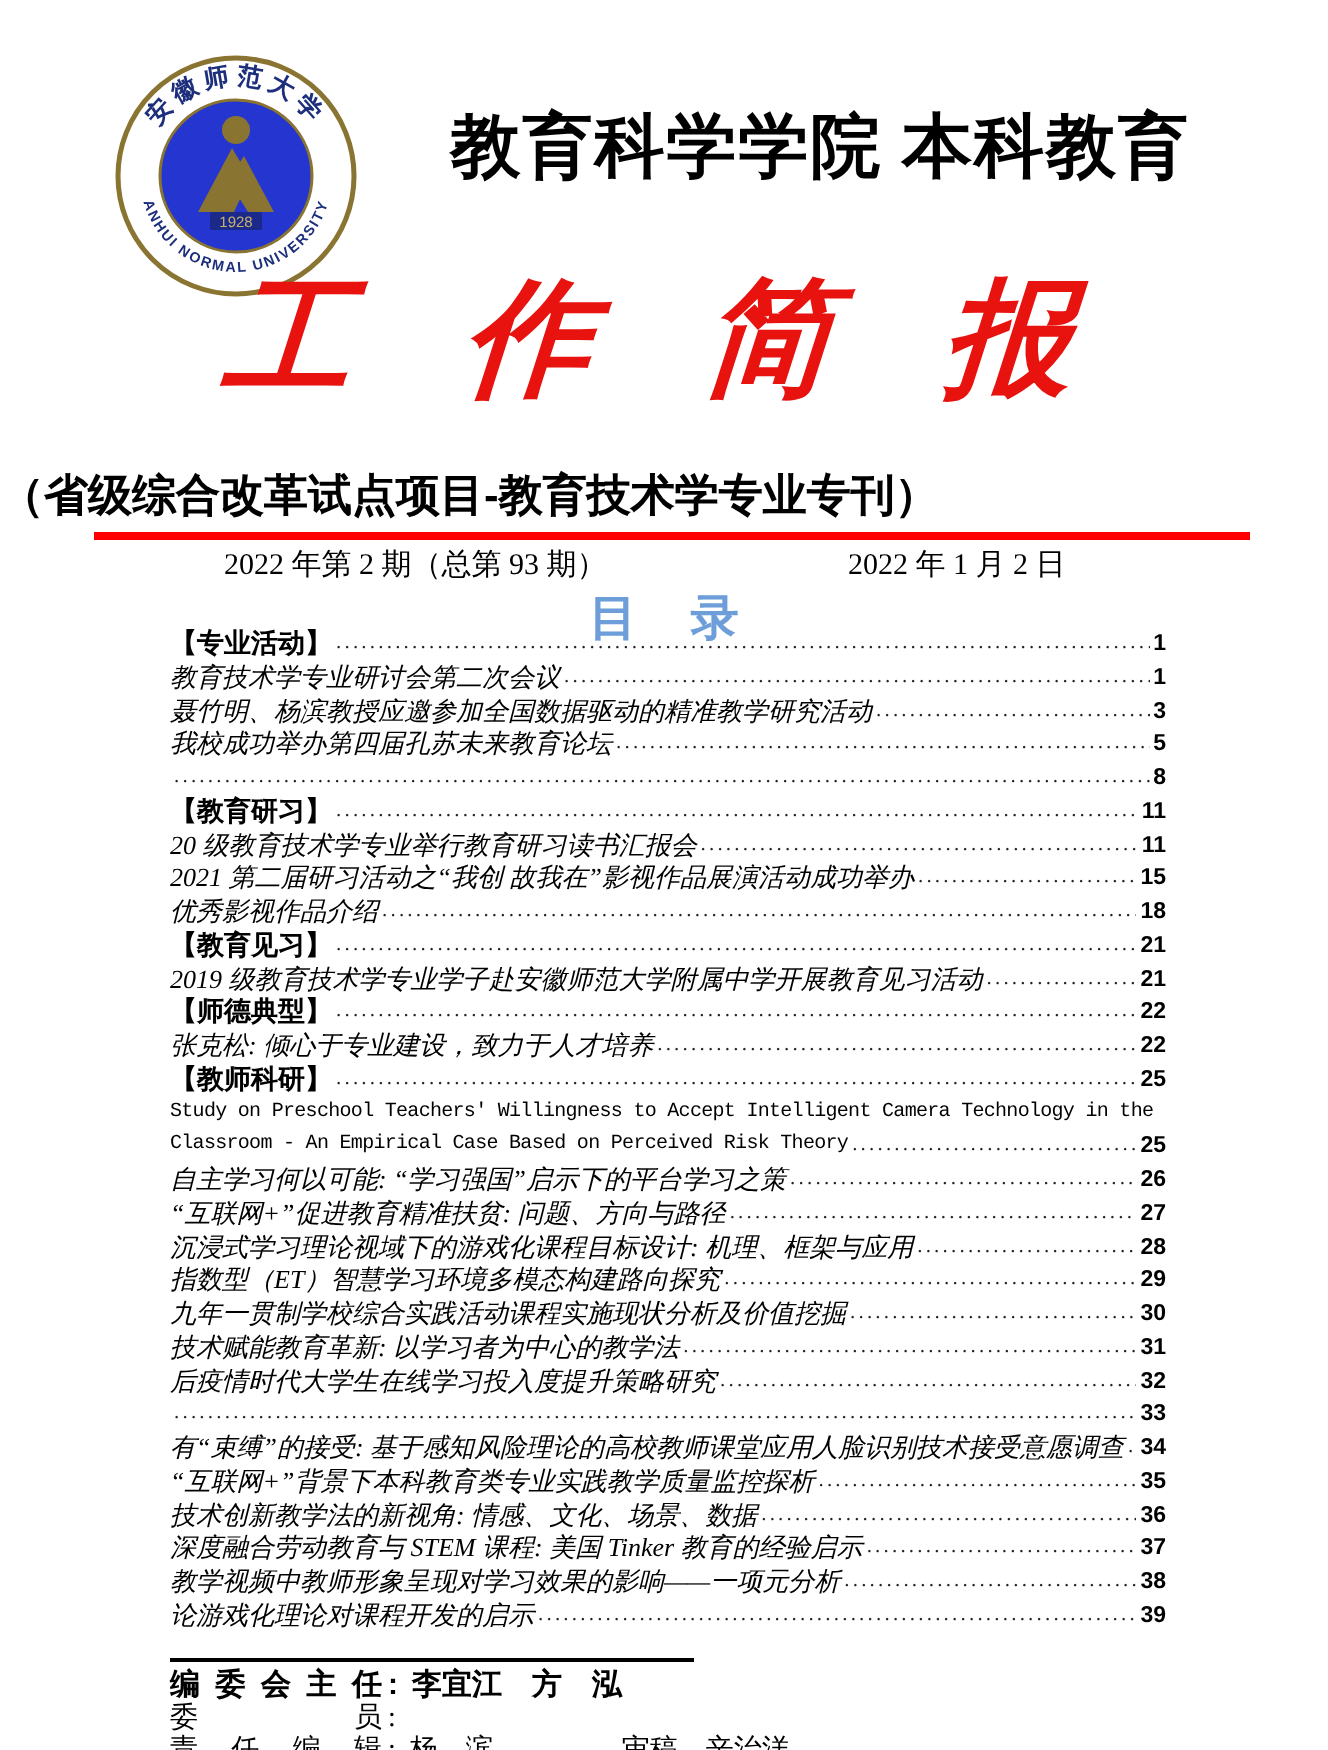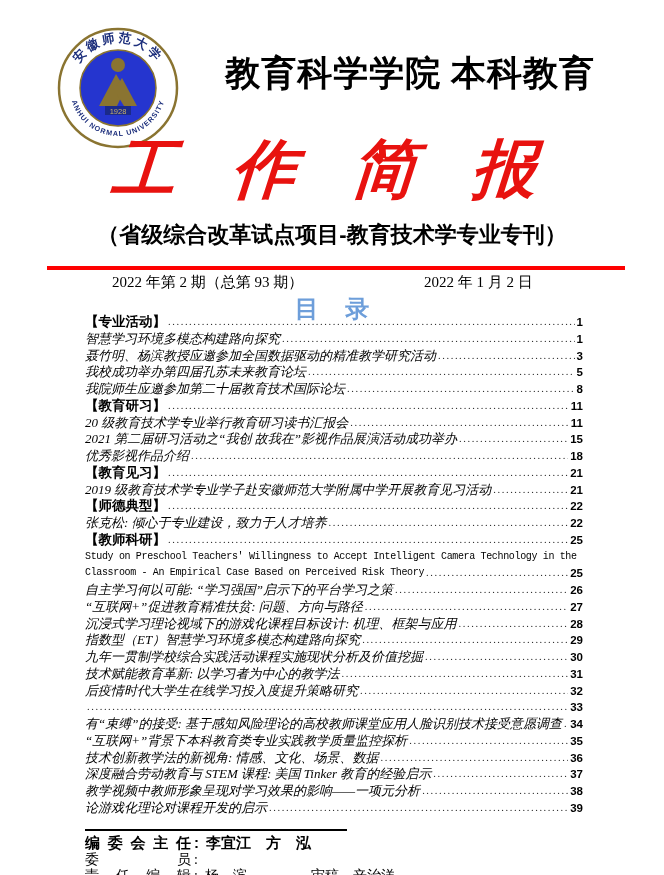--- a/index.html
+++ b/index.html
@@ -15,21 +15,21 @@
     text-align:right; font-size:35px; font-weight:bold; letter-spacing:1px;
     font-family:"Liberation Serif","DejaVu Serif",serif; white-space:nowrap;
   }
   #bulletin-title {
     position:absolute; left:0; top:126px; width:664px; text-align:center;
     font-size:64px; font-weight:bold; font-style:italic;
     letter-spacing:56px; padding-left:40px; box-sizing:border-box;
     transform:skewX(-4deg); white-space:nowrap;
   }
   #bulletin-subtitle {
-    position:absolute; left:0; top:220px; width:664px; text-align:center;
+    position:absolute; left:0; top:233px; width:664px; text-align:left;
     font-size:22px; font-weight:bold; white-space:nowrap;
     font-family:"Liberation Sans","DejaVu Sans",sans-serif;
   }
   #red-divider { position:absolute; left:47px; top:266px; width:578px; height:4px; }
   #issue-number { position:absolute; left:112px; top:273px; font-size:15px; }
   #issue-date   { position:absolute; left:424px; top:273px; font-size:15px; }
   #toc-title {
     position:absolute; left:0; top:293px; width:664px; text-align:center;
     font-size:24px; font-weight:bold; letter-spacing:10px; padding-left:10px;
     box-sizing:border-box; font-family:"Liberation Sans","DejaVu Sans",sans-serif;
@@ -110,36 +110,35 @@
 
   <div id="toc-title" style="color: rgb(109, 158, 218);">目 录</div>
 
   <div id="toc-list">
       <div class="toc-row section">
         <span class="t">【专业活动】</span>
         <span class="dots">............................................................................................................................................................................................................................................................................................................</span>
         <span class="pg">1</span>
       </div>
       <div class="toc-row item">
-        <span class="t">智慧学习环境多模态构建路向探究</span>
+        <span class="t">教育技术学专业研讨会第二次会议</span>
         <span class="dots">............................................................................................................................................................................................................................................................................................................</span>
         <span class="pg">1</span>
       </div>
       <div class="toc-row item">
         <span class="t">聂竹明、杨滨教授应邀参加全国数据驱动的精准教学研究活动</span>
         <span class="dots">............................................................................................................................................................................................................................................................................................................</span>
         <span class="pg">3</span>
       </div>
       <div class="toc-row item">
         <span class="t">我校成功举办第四届孔苏未来教育论坛</span>
         <span class="dots">............................................................................................................................................................................................................................................................................................................</span>
         <span class="pg">5</span>
       </div>
       <div class="toc-row item">
-        <span class="t">我院师生应邀参加第二十届教育技术国际论坛</span>
         <span class="dots">............................................................................................................................................................................................................................................................................................................</span>
         <span class="pg">8</span>
       </div>
       <div class="toc-row section">
         <span class="t">【教育研习】</span>
         <span class="dots">............................................................................................................................................................................................................................................................................................................</span>
         <span class="pg">11</span>
       </div>
       <div class="toc-row item">
         <span class="t">20 级教育技术学专业举行教育研习读书汇报会</span>

